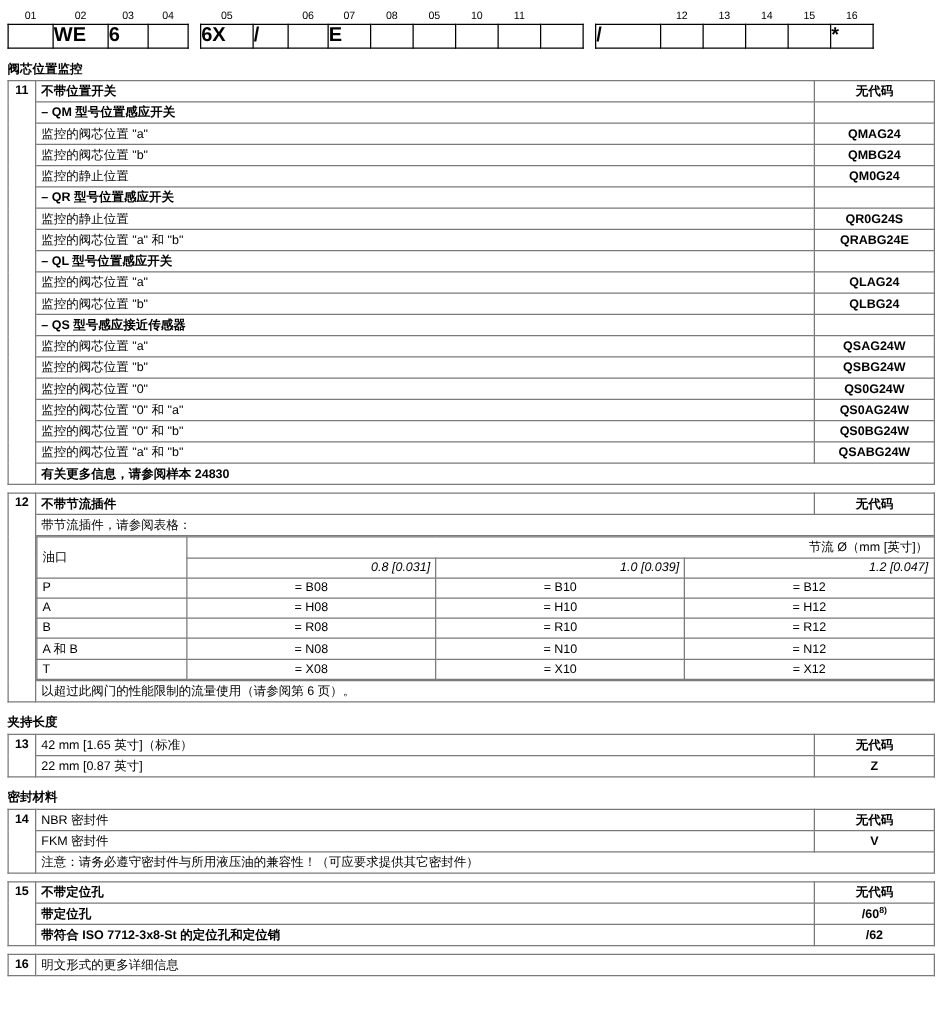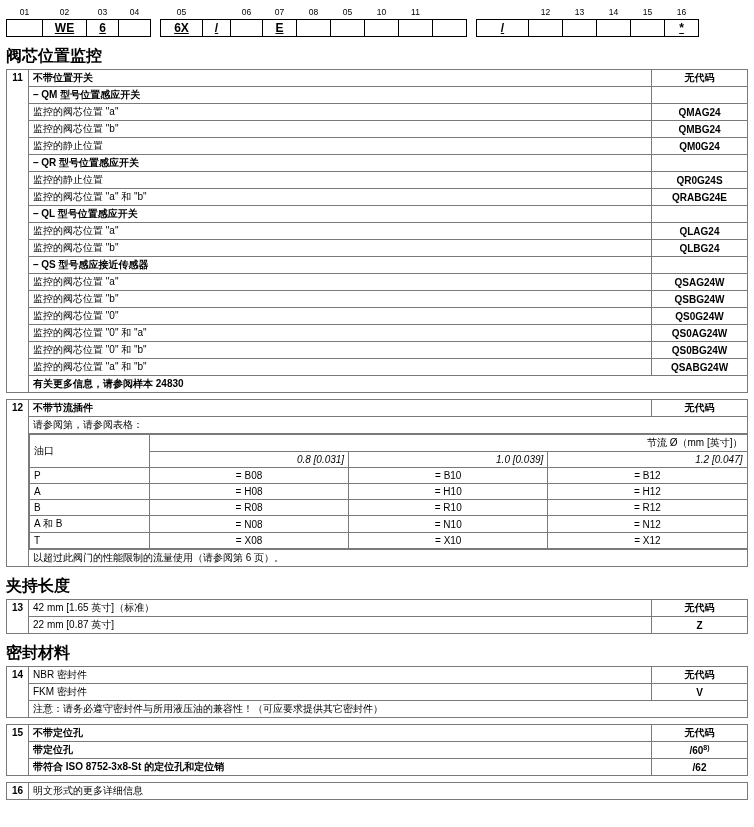--- a/index.html
+++ b/index.html
@@ -28,32 +28,31 @@
     border: none;
     text-align: center;
     font-size: 8.5px;
     padding-bottom: 2px;
     color: #000;
     font-weight: normal;
   }
   .keytable .cells td {
     border: 1px solid #000;
     height: 17px;
-    text-align: center;
+    text-align: left;
     font-weight: bold;
-    font-size: 12px;
+    font-size: 16px;
     padding: 0;
-    text-decoration: underline;
   }
   .keytable td.nob { border: none; }
 
   
   .section-title {
     font-weight: bold;
-    font-size: 16px;
+    font-size: 10px;
     margin: 9px 0 2px 2px;
   }
 
   
   .opt {
     width: 742px;
     margin-left: 2px;
     table-layout: fixed;
   }
   .opt td {
@@ -270,21 +269,21 @@
       <col>
       <col style="width:96px">
     </colgroup>
   <tbody>
       <tr>
     <td class="num" rowspan="9">12</td>
     <td class="desc bold">不带节流插件</td>
     <td class="code">无代码</td>
   </tr>
   <tr>
-    <td class="desc" colspan="2">请参阅第，请参阅表格：</td>
+    <td class="desc" colspan="2">带节流插件，请参阅表格：</td>
   </tr>
   <tr>
     <td colspan="2" style="padding:0;border:none">
       <table class="thr">
         <colgroup>
               <col style="width:120px">
               <col>
               <col>
               <col>
             </colgroup>
@@ -391,21 +390,21 @@
       <tr>
     <td class="num" rowspan="3">15</td>
     <td class="desc bold">不带定位孔</td>
     <td class="code">无代码</td>
   </tr>
   <tr>
     <td class="desc bold">带定位孔</td>
     <td class="code"><span>/60</span><span class="sup">8)</span></td>
   </tr>
   <tr>
-    <td class="desc bold">带符合 ISO 8752-3x8-St 的定位孔和定位销</td>
+    <td class="desc bold">带符合 ISO 7712-3x8-St 的定位孔和定位销</td>
     <td class="code">/62</td>
   </tr>
 </tbody>
   </table>
 
 <table class="opt" style="margin-top:6px">
   <colgroup>
       <col style="width:22px">
       <col>
     </colgroup>

